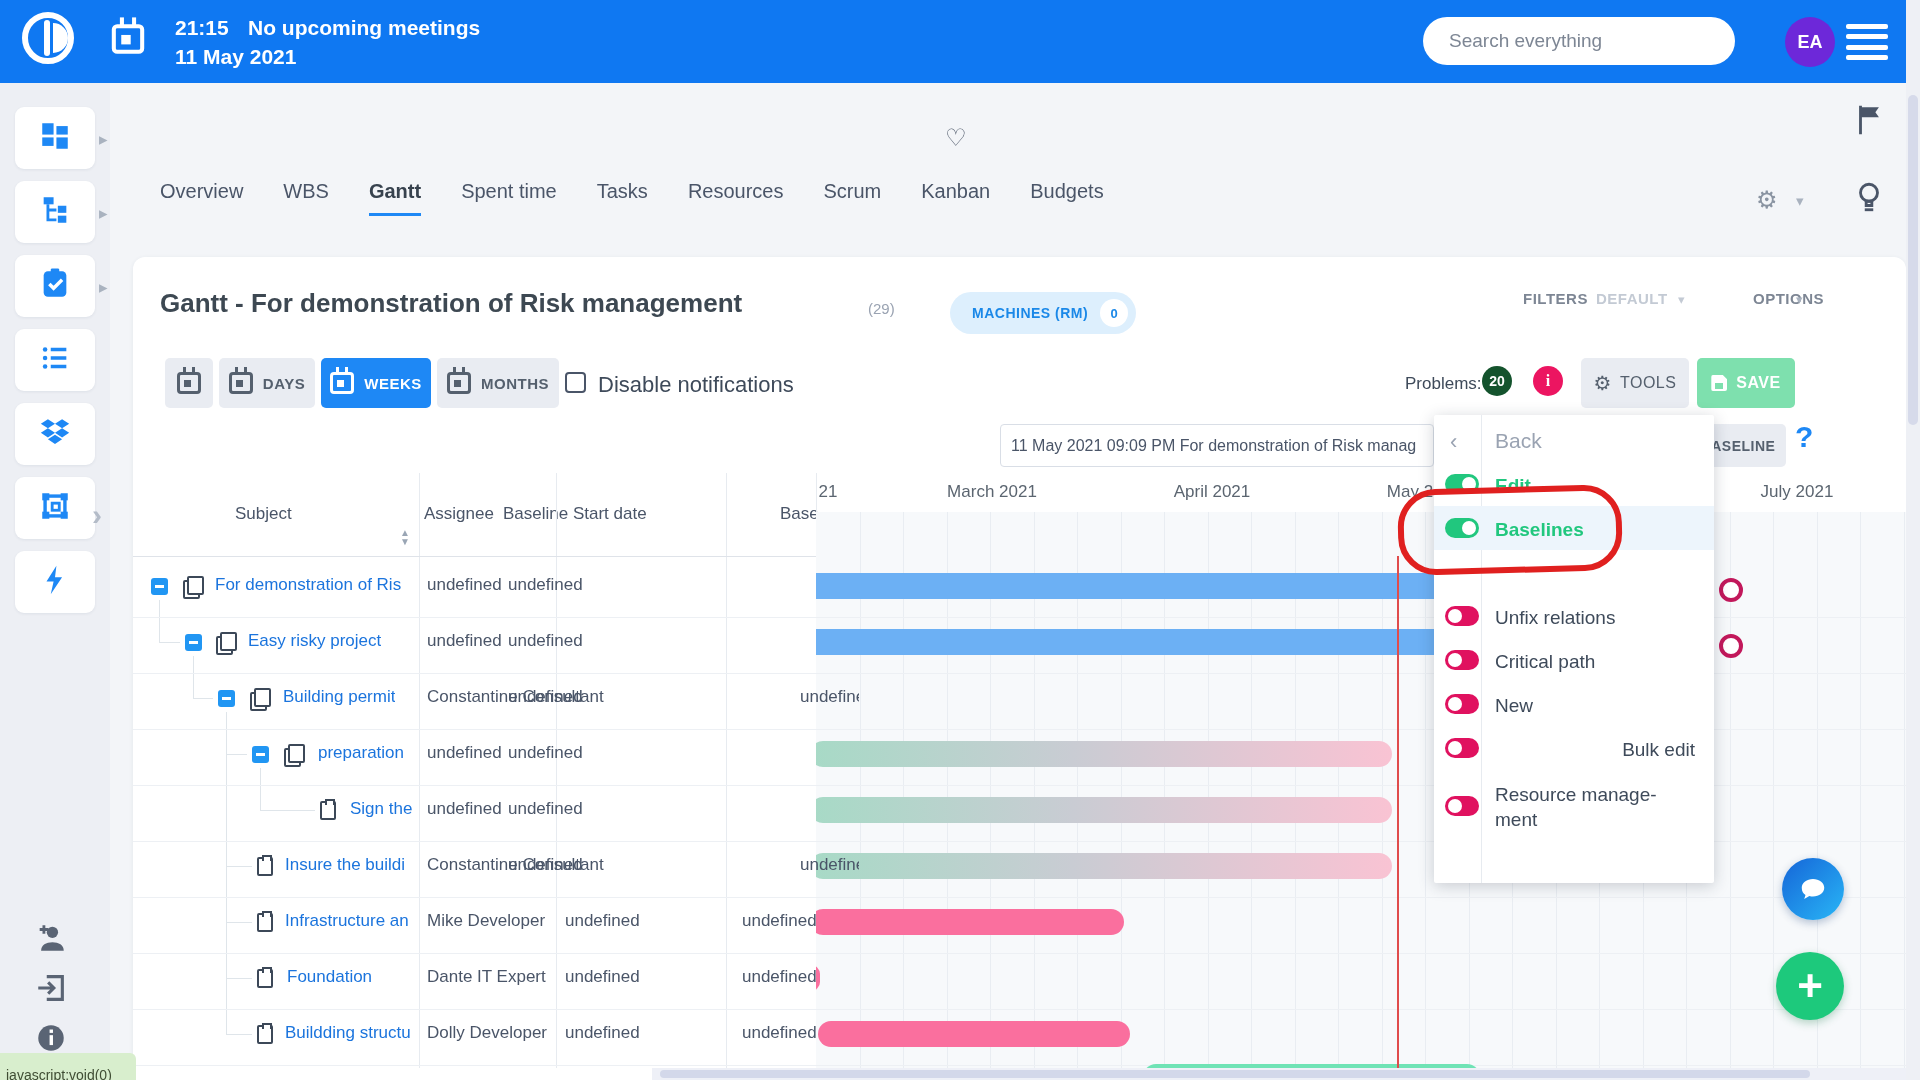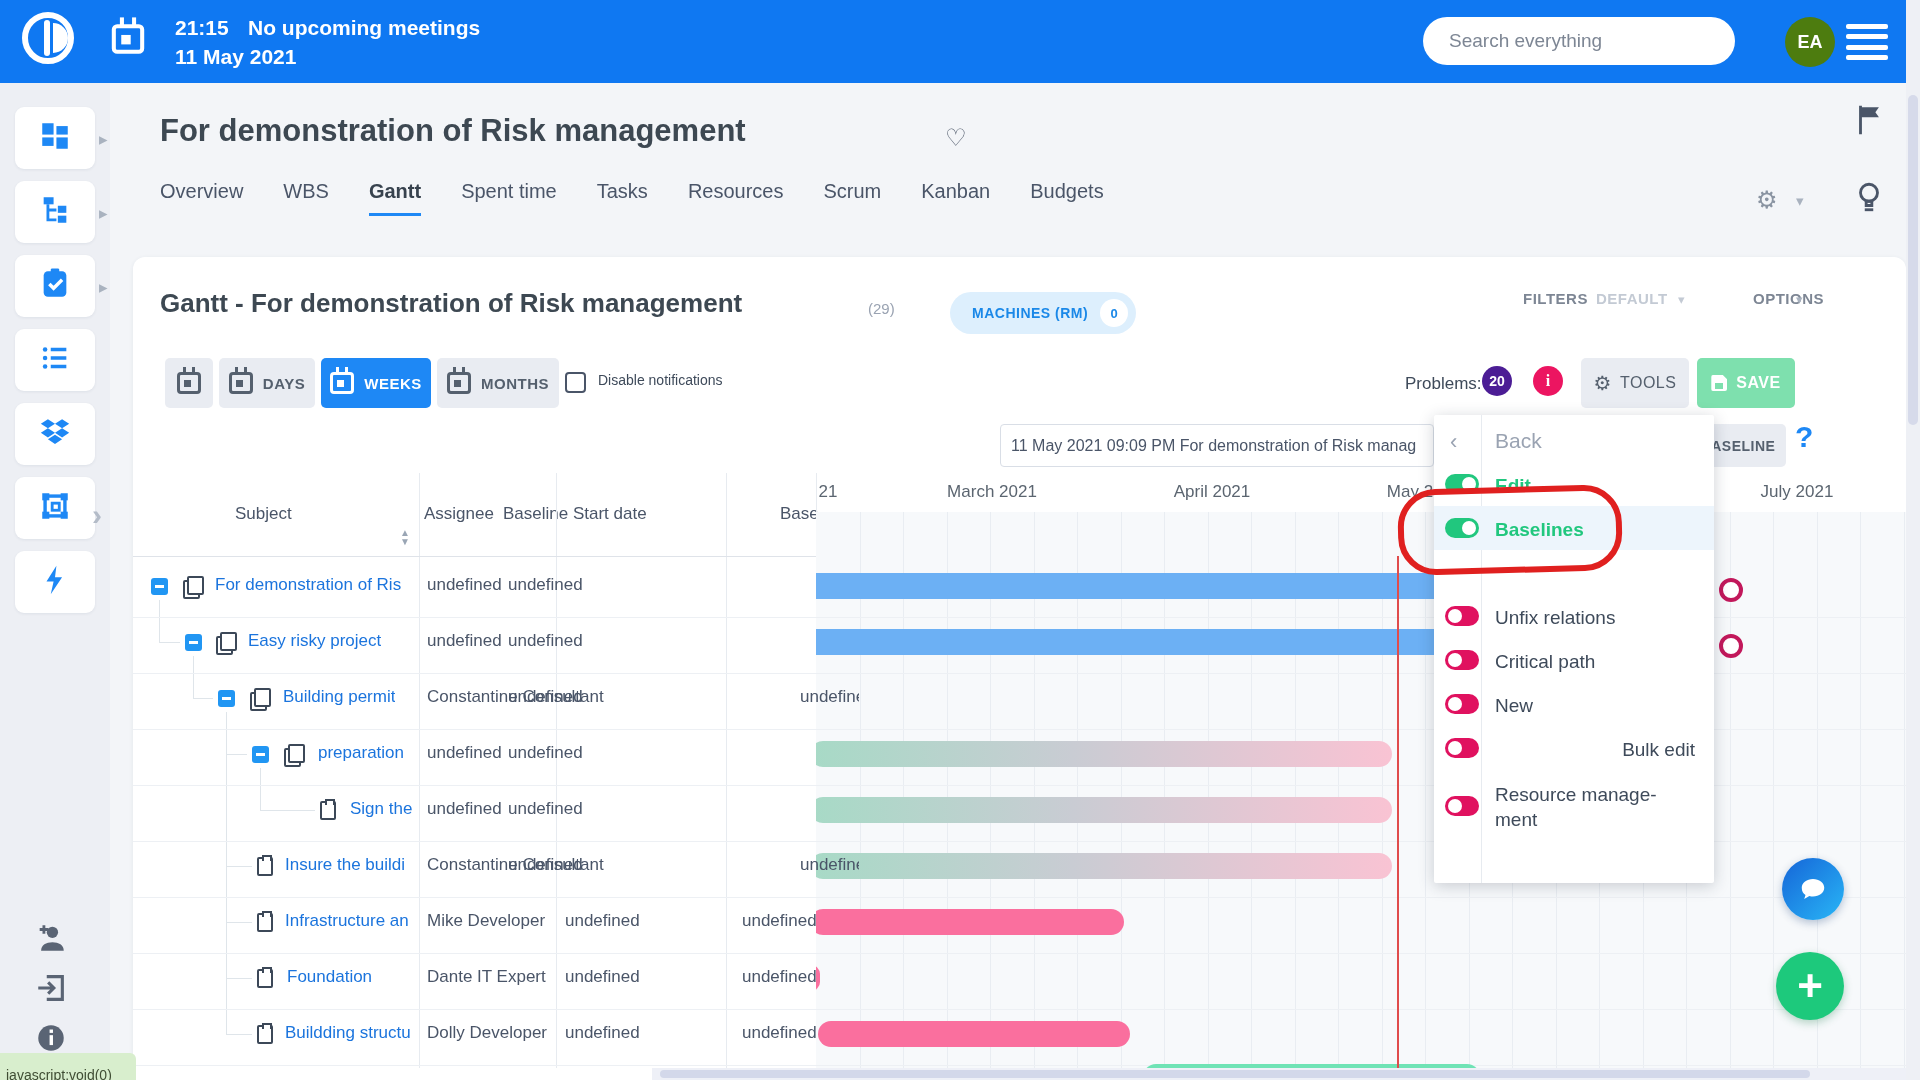--- a/index.html
+++ b/index.html
@@ -11,21 +11,21 @@
   #logo{left:22px;top:12px;width:52px;height:52px;border:6px solid #fff;border-radius:50%;box-sizing:border-box;}
   #logo .bar{position:absolute;left:16px;top:2px;width:6px;height:36px;background:#fff;}
   #logo .half{position:absolute;left:25px;top:5px;width:15px;height:30px;background:#fff;border-radius:0 15px 15px 0;}
   .cal{display:inline-block;width:24px;height:22px;border:3px solid currentColor;border-radius:4px;position:relative;box-sizing:border-box;}
   .cal:before{content:"";position:absolute;left:3px;top:-8px;width:3px;height:6px;background:currentColor;box-shadow:9px 0 0 currentColor;}
   .cal .dot{position:absolute;left:4px;top:5px;width:7px;height:7px;background:currentColor;}
   #tb-cal{left:116px;top:28px;color:#fff;transform:scale(1.35);}
   .tb-txt{font-weight:bold;font-size:21px;}
   #search{left:1423px;top:17px;width:312px;height:48px;background:#fff;border:none;border-radius:24px;padding:0 26px;font-size:19px;color:#5a6474;outline:none;box-sizing:border-box;}
   #search::placeholder{color:#7d8694;}
-  #avatar{left:1785px;top:17px;width:50px;height:50px;border-radius:50%;background:#4d7c0f;color:#fff;font-weight:bold;font-size:18px;display:flex;align-items:center;justify-content:center;}
+  #avatar{left:1785px;top:17px;width:50px;height:50px;border-radius:50%;background:#6d28d9;color:#fff;font-weight:bold;font-size:18px;display:flex;align-items:center;justify-content:center;}
   #burger{left:1846px;top:24px;width:42px;height:36px;display:flex;flex-direction:column;justify-content:space-between;cursor:pointer;}
   #burger div{height:5px;background:#fff;border-radius:2px;}
   
   #sidebar{left:0;top:83px;width:110px;height:997px;background:#edeff4;}
   .side-card{position:absolute;left:15px;width:80px;height:62px;background:#fff;border-radius:9px;box-shadow:0 1px 3px rgba(40,60,90,.08);display:flex;align-items:center;justify-content:center;}
   .side-chev{position:absolute;left:99px;color:#a9b2bf;font-size:17px;}
   #side-expander{left:92px;top:498px;font-size:30px;color:#b4bcc8;font-weight:bold;}
   .foot-ic{position:absolute;left:34px;width:34px;height:34px;}
   
   #rail-flag{left:1852px;top:103px;}
@@ -50,23 +50,23 @@
   #machines .cnt{width:28px;height:28px;border-radius:50%;background:#fff;color:#1a88e8;font-size:13px;font-weight:bold;display:flex;align-items:center;justify-content:center;}
   #filters-lbl{left:1523px;top:290px;font-size:15px;font-weight:bold;color:#7d8694;letter-spacing:.5px;}
   #filters-val{left:1596px;top:290px;font-size:15px;font-weight:bold;color:#c3cad4;letter-spacing:.5px;}
   #filters-caret{left:1678px;top:292px;font-size:13px;color:#c3cad4;}
   #options-lbl{left:1714px;top:290px;font-size:15px;font-weight:bold;color:#7d8694;letter-spacing:.5px;margin-left:39px;}
   #options-caret{left:1796px;top:292px;font-size:13px;color:#a9b2bf;}
   
   .scale-btn{position:absolute;top:358px;height:50px;background:#e9ecf2;border-radius:5px;display:flex;align-items:center;justify-content:center;gap:10px;color:#55606e;font-size:15px;font-weight:bold;letter-spacing:.5px;cursor:pointer;}
   .scale-btn.active{background:#1e88f5;color:#fff;}
   #chk-box{left:565px;top:372px;width:21px;height:21px;border:2px solid #4a5568;border-radius:4px;background:#fff;box-sizing:border-box;}
-  #chk-lbl{left:598px;top:372px;font-size:14px;color:#3e4a5a;}
+  #chk-lbl{left:598px;top:372px;font-size:22px;color:#3e4a5a;}
   #problems-lbl{left:1405px;top:374px;font-size:17px;color:#3e4a5a;}
-  #problems-badge{left:1482px;top:366px;width:30px;height:30px;border-radius:50%;background:#4c1d95;color:#fff;font-size:14px;font-weight:bold;display:flex;align-items:center;justify-content:center;}
+  #problems-badge{left:1482px;top:366px;width:30px;height:30px;border-radius:50%;background:#14532d;color:#fff;font-size:14px;font-weight:bold;display:flex;align-items:center;justify-content:center;}
   #info-badge{left:1533px;top:366px;width:30px;height:30px;border-radius:50%;background:#ec1561;color:#fff;font-size:16px;font-weight:bold;display:flex;align-items:center;justify-content:center;font-family:"Liberation Serif",serif;}
   #tools-btn{left:1581px;top:358px;width:108px;height:50px;background:#e9ecf2;border-radius:5px;display:flex;align-items:center;justify-content:center;gap:8px;color:#55606e;font-size:16px;letter-spacing:.5px;cursor:pointer;}
   #save-btn{left:1697px;top:358px;width:98px;height:50px;background:#7ee0ae;border-radius:5px;display:flex;align-items:center;justify-content:center;gap:9px;color:#fff;font-size:16px;font-weight:bold;letter-spacing:.5px;cursor:pointer;}
   .floppy{width:16px;height:16px;background:#fff;border-radius:2px;clip-path:polygon(0 0,72% 0,100% 28%,100% 100%,0 100%);position:relative;}
   .floppy i{position:absolute;left:4px;top:8px;width:8px;height:6px;background:#7ee0ae;}
   
   #bl-select{left:1000px;top:424px;width:434px;height:43px;background:#fff;border:1px solid #d9dee6;border-radius:4px;font-size:16px;color:#4a5568;display:flex;align-items:center;padding:0 10px;box-sizing:border-box;}
   #bl-btn{left:1690px;top:424px;width:96px;height:43px;background:#e9ecf2;border-radius:5px;display:flex;align-items:center;justify-content:center;color:#55606e;font-size:14px;font-weight:bold;letter-spacing:.5px;cursor:pointer;}
   #bl-help{left:1795px;top:420px;font-size:30px;font-weight:bold;color:#1e88f5;cursor:pointer;}
   
@@ -242,21 +242,20 @@
   </div>
   <div id="rail-watch" class="a">
     <svg width="40" height="44" viewBox="0 0 24 26">
         <rect x="9" y="1" width="6" height="3" fill="#4a5568"></rect>
         <circle cx="12" cy="15" r="9" fill="#4a5568"></circle>
         <rect x="11" y="10" width="2" height="8" fill="#fff"></rect>
       </svg>
   </div>
   <div id="watch-badge" class="a">1</div>
 
-  <div id="page-title" class="a">For demonstration of Risk management</div>
   <div id="fav-heart" class="a">♡</div>
   <div id="tabs" class="a">
       <div class="tab">Overview</div>
       <div class="tab">WBS</div>
       <div class="tab active">Gantt</div>
       <div class="tab">Spent time</div>
       <div class="tab">Tasks</div>
       <div class="tab">Resources</div>
       <div class="tab">Scrum</div>
       <div class="tab">Kanban</div>

